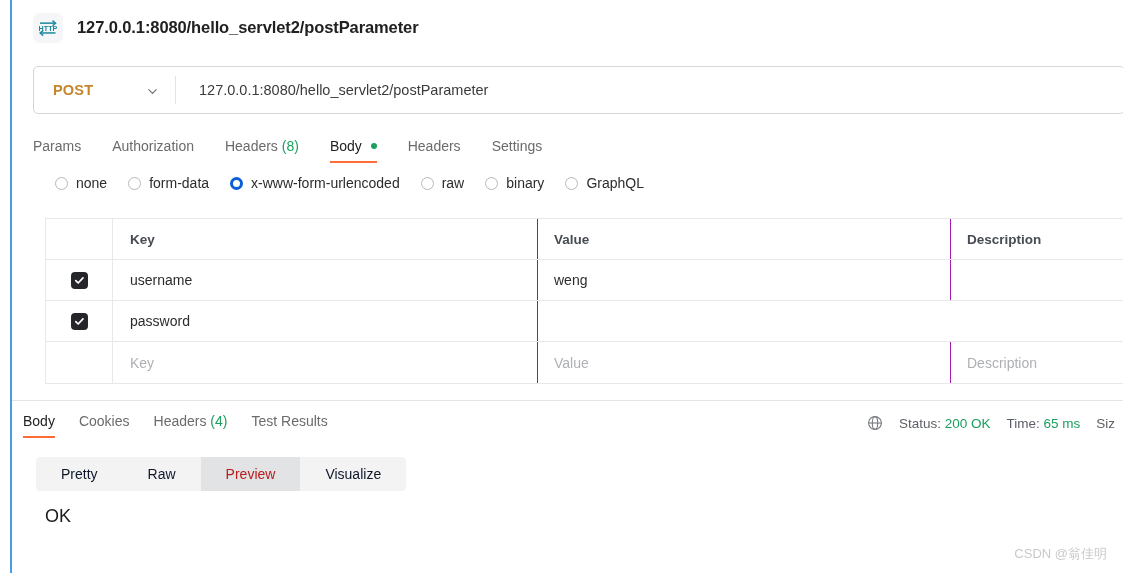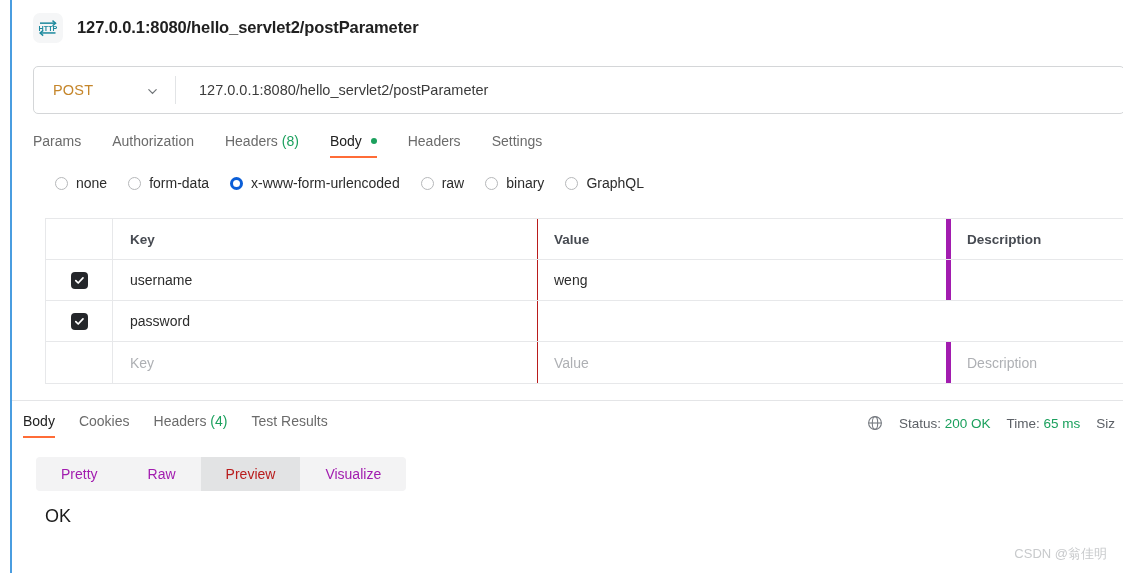--- a/index.html
+++ b/index.html
@@ -83,21 +83,21 @@
     height: 100%;
     display: flex;
     align-items: center;
     justify-content: space-between;
     padding: 0 16px 0 19px;
     box-sizing: border-box;
     cursor: pointer;
   }
   #method-label {
     font-size: 14.5px;
-    font-weight: normal;
+    font-weight: bold;
     color: #c5862b;
     letter-spacing: 0.2px;
   }
   .chev {
     width: 13px;
     height: 13px;
     flex: none;
   }
   #method-divider {
     width: 1px;
@@ -115,21 +115,21 @@
     cursor: text;
   }
 
   
   #request-tabs {
     position: absolute;
     left: 21px;
     top: 72px;
     height: 36px;
     display: flex;
-    align-items: center;
+    align-items: flex-end;
     gap: 31px;
   }
   .rtab {
     font-size: 14px;
     color: #6b6b6b;
     padding-bottom: 9px;
     position: relative;
     cursor: pointer;
     white-space: nowrap;
   }
@@ -218,21 +218,21 @@
     flex: none;
     border-right: 1px solid #b91c1c;
     display: flex;
     align-items: center;
     padding-left: 17px;
     box-sizing: border-box;
   }
   .c-val {
     width: 413px;
     flex: none;
-    border-right: 5px solid #a21caf;
+    border-right: 1px solid #a21caf;
     display: flex;
     align-items: center;
     padding-left: 16px;
     box-sizing: border-box;
   }
   .c-desc {
     flex: 1;
     display: flex;
     align-items: center;
     padding-left: 16px;
@@ -317,21 +317,21 @@
     display: flex;
     align-items: stretch;
     overflow: hidden;
   }
   .seg {
     display: flex;
     align-items: center;
     justify-content: center;
     padding: 0 25px;
     font-size: 14px;
-    color: #a21caf;
+    color: #0f172a;
     cursor: pointer;
     white-space: nowrap;
   }
   .seg.active {
     background: #e2e3e4;
     color: #b91c1c;
   }
 
   #response-body {
     position: absolute;

